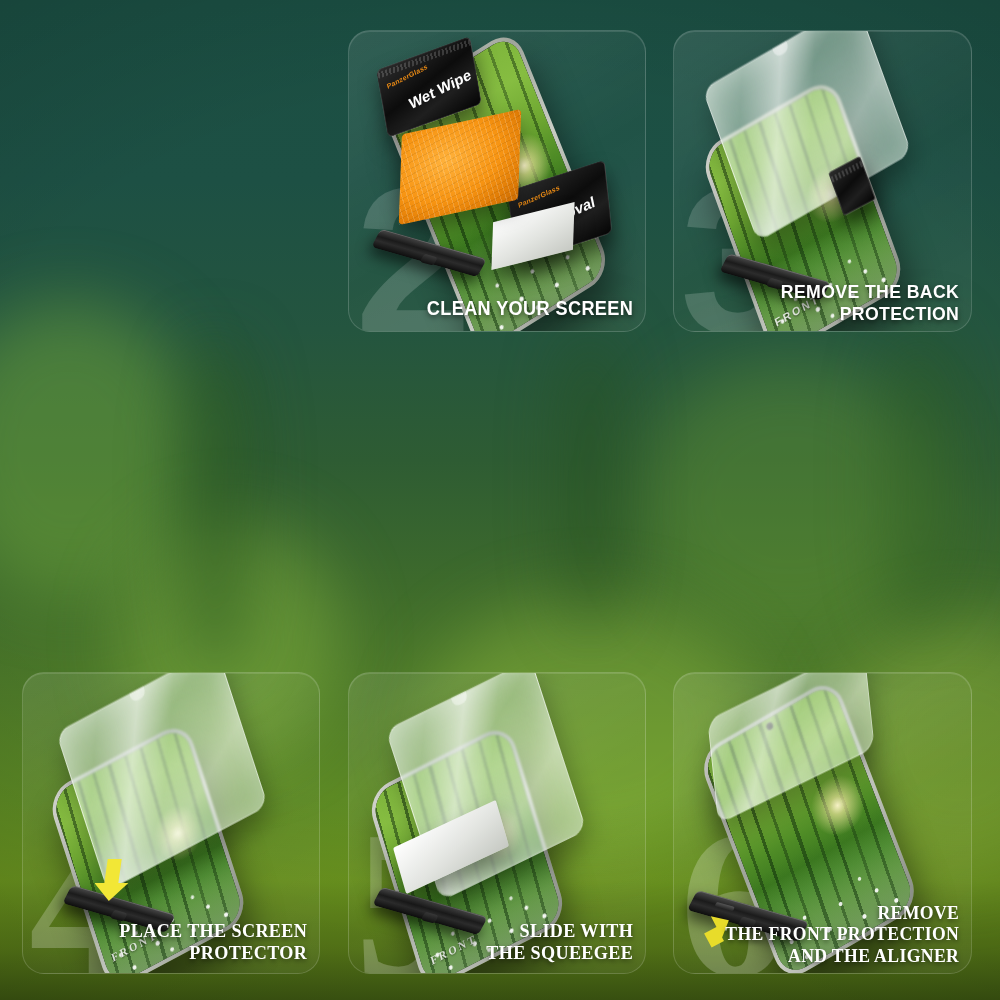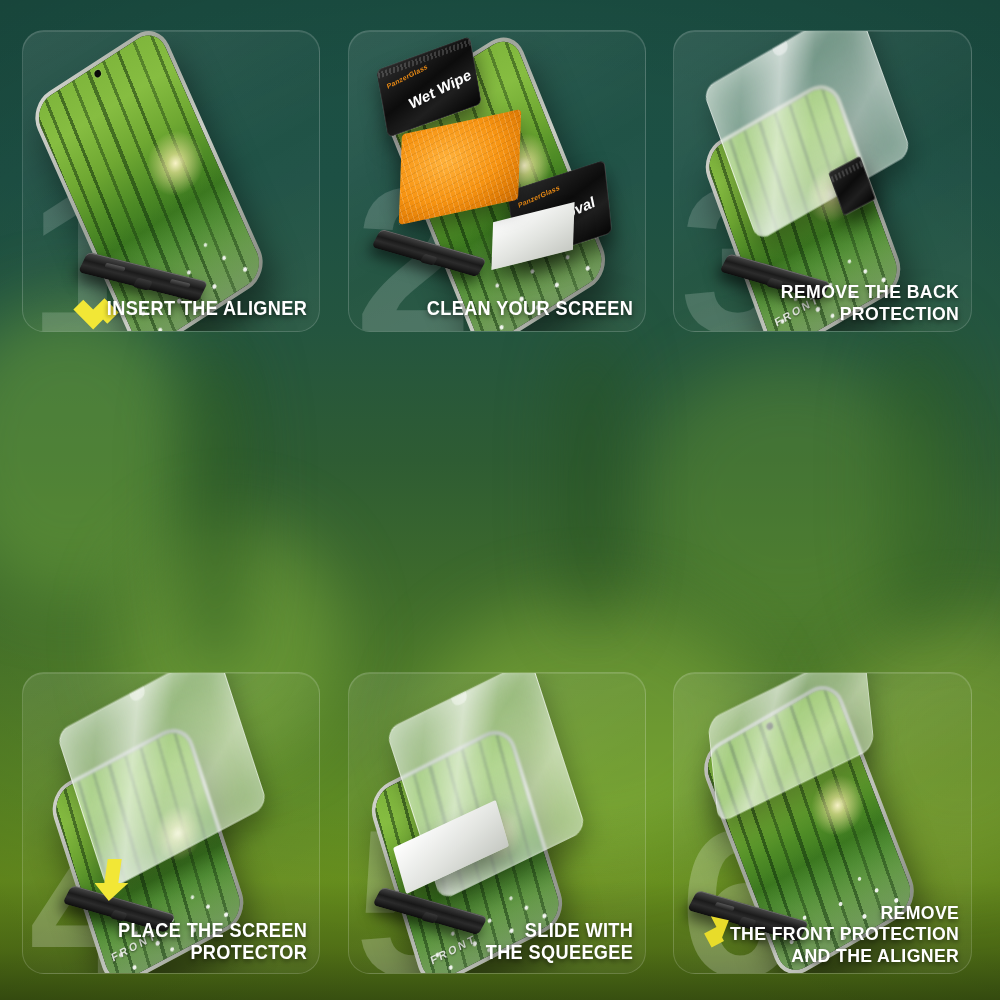--- a/index.html
+++ b/index.html
@@ -20,21 +20,21 @@
   .streak{position:absolute;filter:blur(30px);border-radius:40%;}
   .bg-vig{position:absolute;inset:0;
     background:radial-gradient(120% 80% at 50% 45%,rgba(0,0,0,0) 45%,rgba(0,0,0,.28) 100%);}
 
   
   .card{position:absolute;border-radius:22px;overflow:hidden;
     border:1px solid rgba(255,255,255,.16);
     background:linear-gradient(150deg,rgba(255,255,255,.10),rgba(255,255,255,.02) 55%,rgba(255,255,255,.055));
     box-shadow:inset 0 1px 0 rgba(255,255,255,.12);}
   .card.r1{top:30px;height:300px;}
-  .card.r2{top:672px;height:300px;}
+  .card.r2{top:672px;height:300px;font-family:Liberation Serif, serif;}
   .c1{left:22px;width:296px;}
   .c2{left:348px;width:296px;}
   .c3{left:673px;width:297px;}
 
   
   .ghost{position:absolute;left:6px;bottom:-36px;
     font-size:210px;font-weight:700;line-height:1;
     color:rgba(255,255,255,.17);
     letter-spacing:-6px;pointer-events:none;user-select:none;}
   .r2 .ghost{color:rgba(255,255,255,.23);}
@@ -156,41 +156,20 @@
   <div class="bokeh" style="left:-60px;top:300px;width:260px;height:300px;background:rgba(120,175,60,.45);"></div>
   <div class="bokeh" style="left:120px;top:520px;width:220px;height:240px;background:rgba(150,200,70,.38);"></div>
   <div class="bokeh" style="left:640px;top:360px;width:300px;height:280px;background:rgba(110,165,55,.34);"></div>
   <div class="bokeh" style="left:420px;top:600px;width:340px;height:260px;background:rgba(160,205,70,.34);"></div>
   <div class="bokeh" style="left:830px;top:620px;width:260px;height:260px;background:rgba(175,210,75,.3);"></div>
   <div class="streak" style="left:180px;top:340px;width:70px;height:330px;background:rgba(40,85,30,.5);"></div>
   <div class="streak" style="left:560px;top:330px;width:60px;height:300px;background:rgba(35,78,28,.45);"></div>
   <div class="streak" style="left:880px;top:330px;width:80px;height:300px;background:rgba(45,92,32,.4);"></div>
   <div class="bg-vig"></div>
 
-  <div class="card r1 c1">
-    <div class="ghost">1</div>
-    <div class="scene">
-      <div class="phone" style="left:48px;top:22px;width:150px;height:268px;transform:rotate(-33deg) skewX(-9deg);">
-        <div class="screen">
-          <div class="forest"></div>
-          <div class="flowers"></div>
-        </div>
-        <div class="punch" style="left:50%;top:8px;margin-left:-3px;"></div>
-      </div>
-      <div class="aligner" style="left:58px;top:235px;width:124px;height:22px;transform:rotate(14deg) skewX(-12deg);">
-        <div class="tab"></div>
-        <div class="notch" style="left:18%;"></div>
-        <div class="notch" style="left:72%;"></div>
-      </div>
-      <svg class="arrow" style="left:50px;top:255px;" width="46" height="46" viewBox="0 0 46 46">
-        <polygon points="6,40 6,26 20,26 20,10 40,10 40,26 34,26 34,40" transform="rotate(45 23 25)" fill="#f2e736"></polygon>
-      </svg>
-    </div>
-    <div class="caption">INSERT THE ALIGNER</div>
-  </div>
 
   <div class="card r1 c2">
     <div class="ghost">2</div>
     <div class="scene">
       <div class="phone" style="left:70px;top:30px;width:150px;height:255px;transform:rotate(-32deg) skewX(-10deg);">
         <div class="screen">
           <div class="forest"></div>
           <div class="flowers"></div>
         </div>
       </div>

